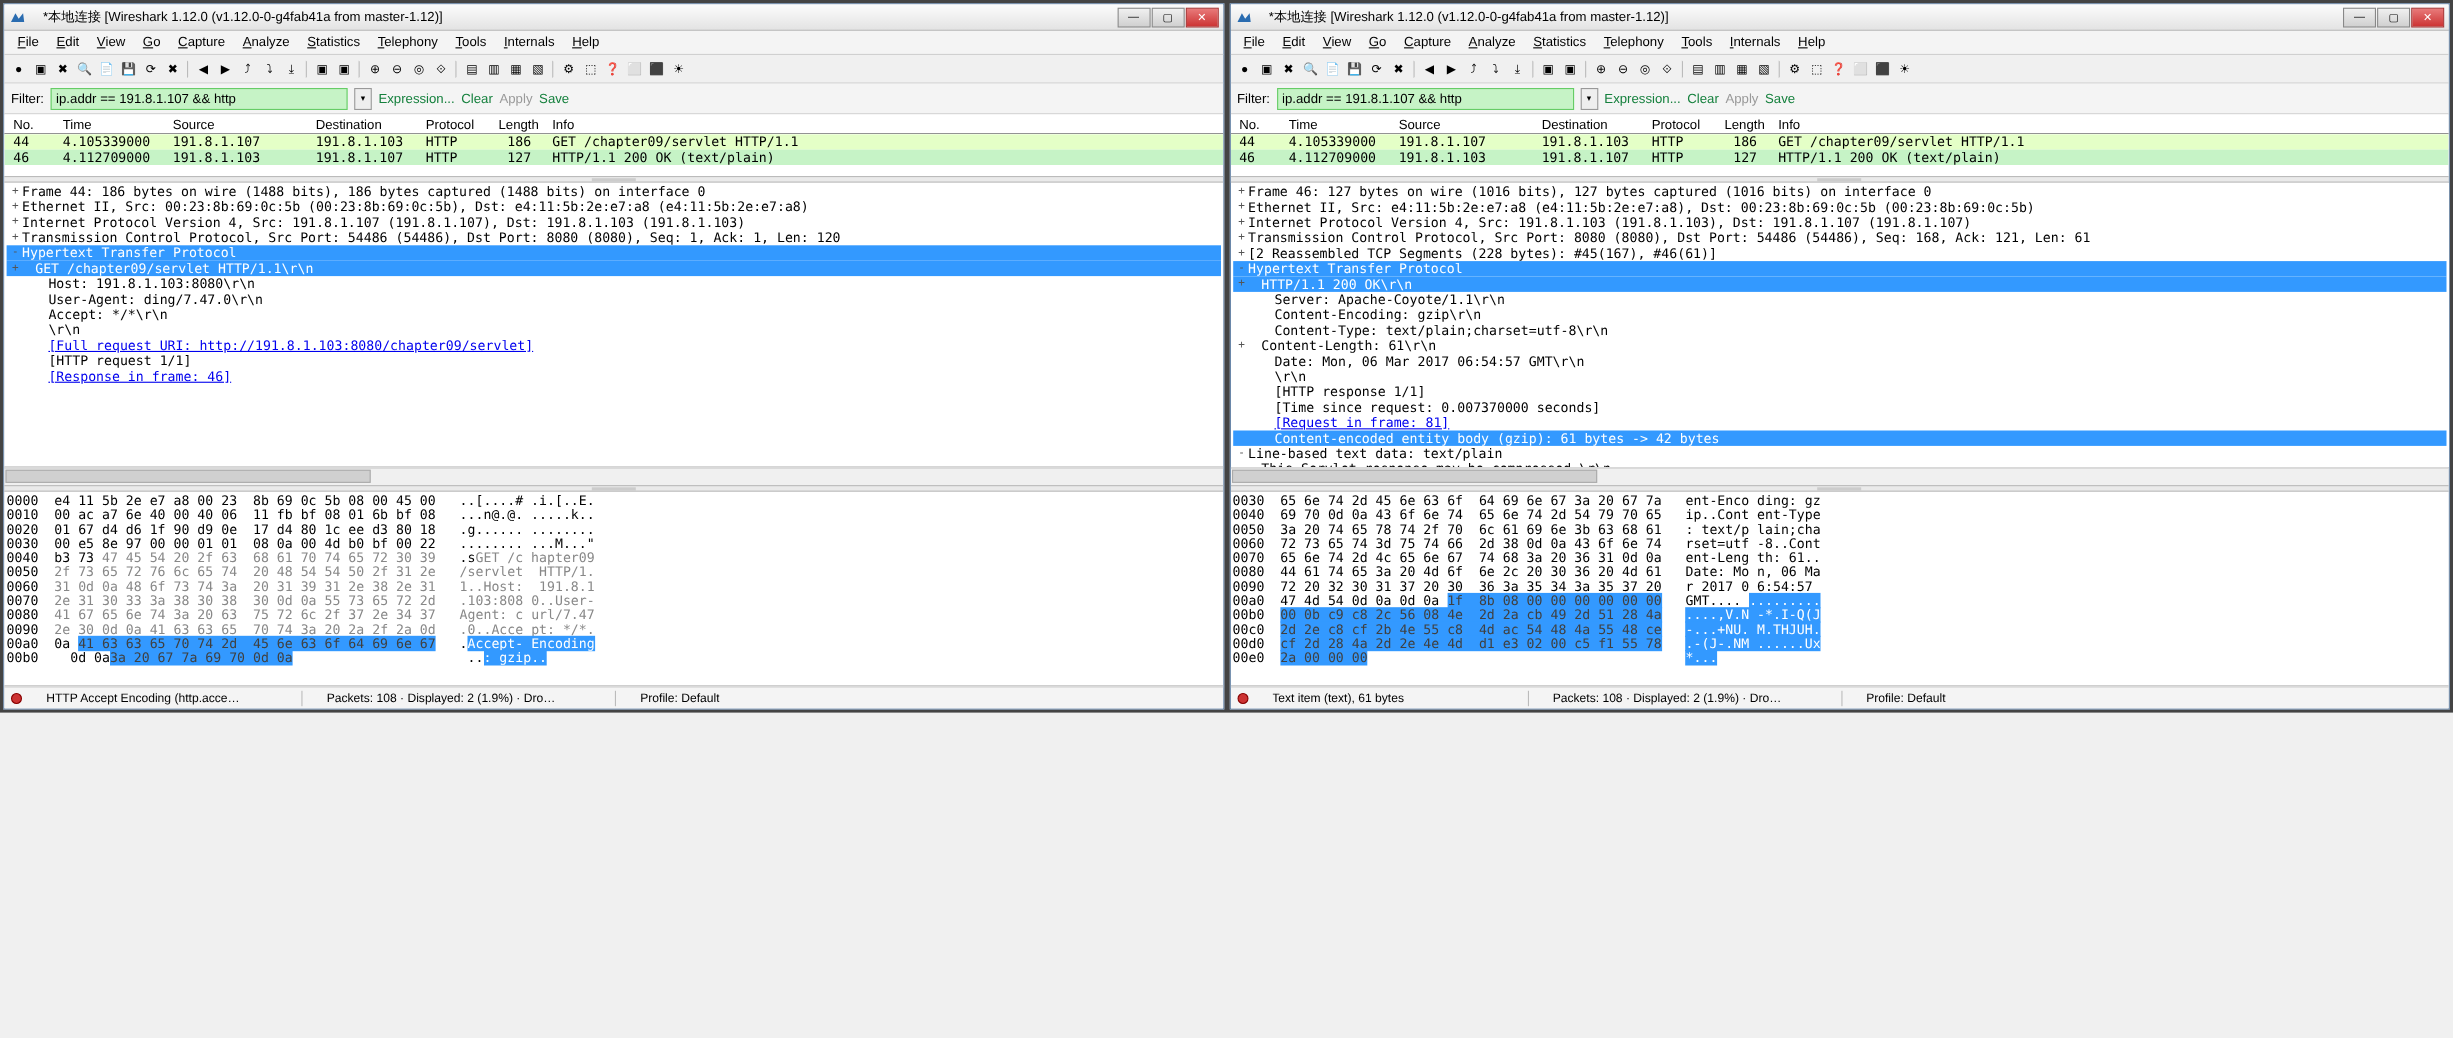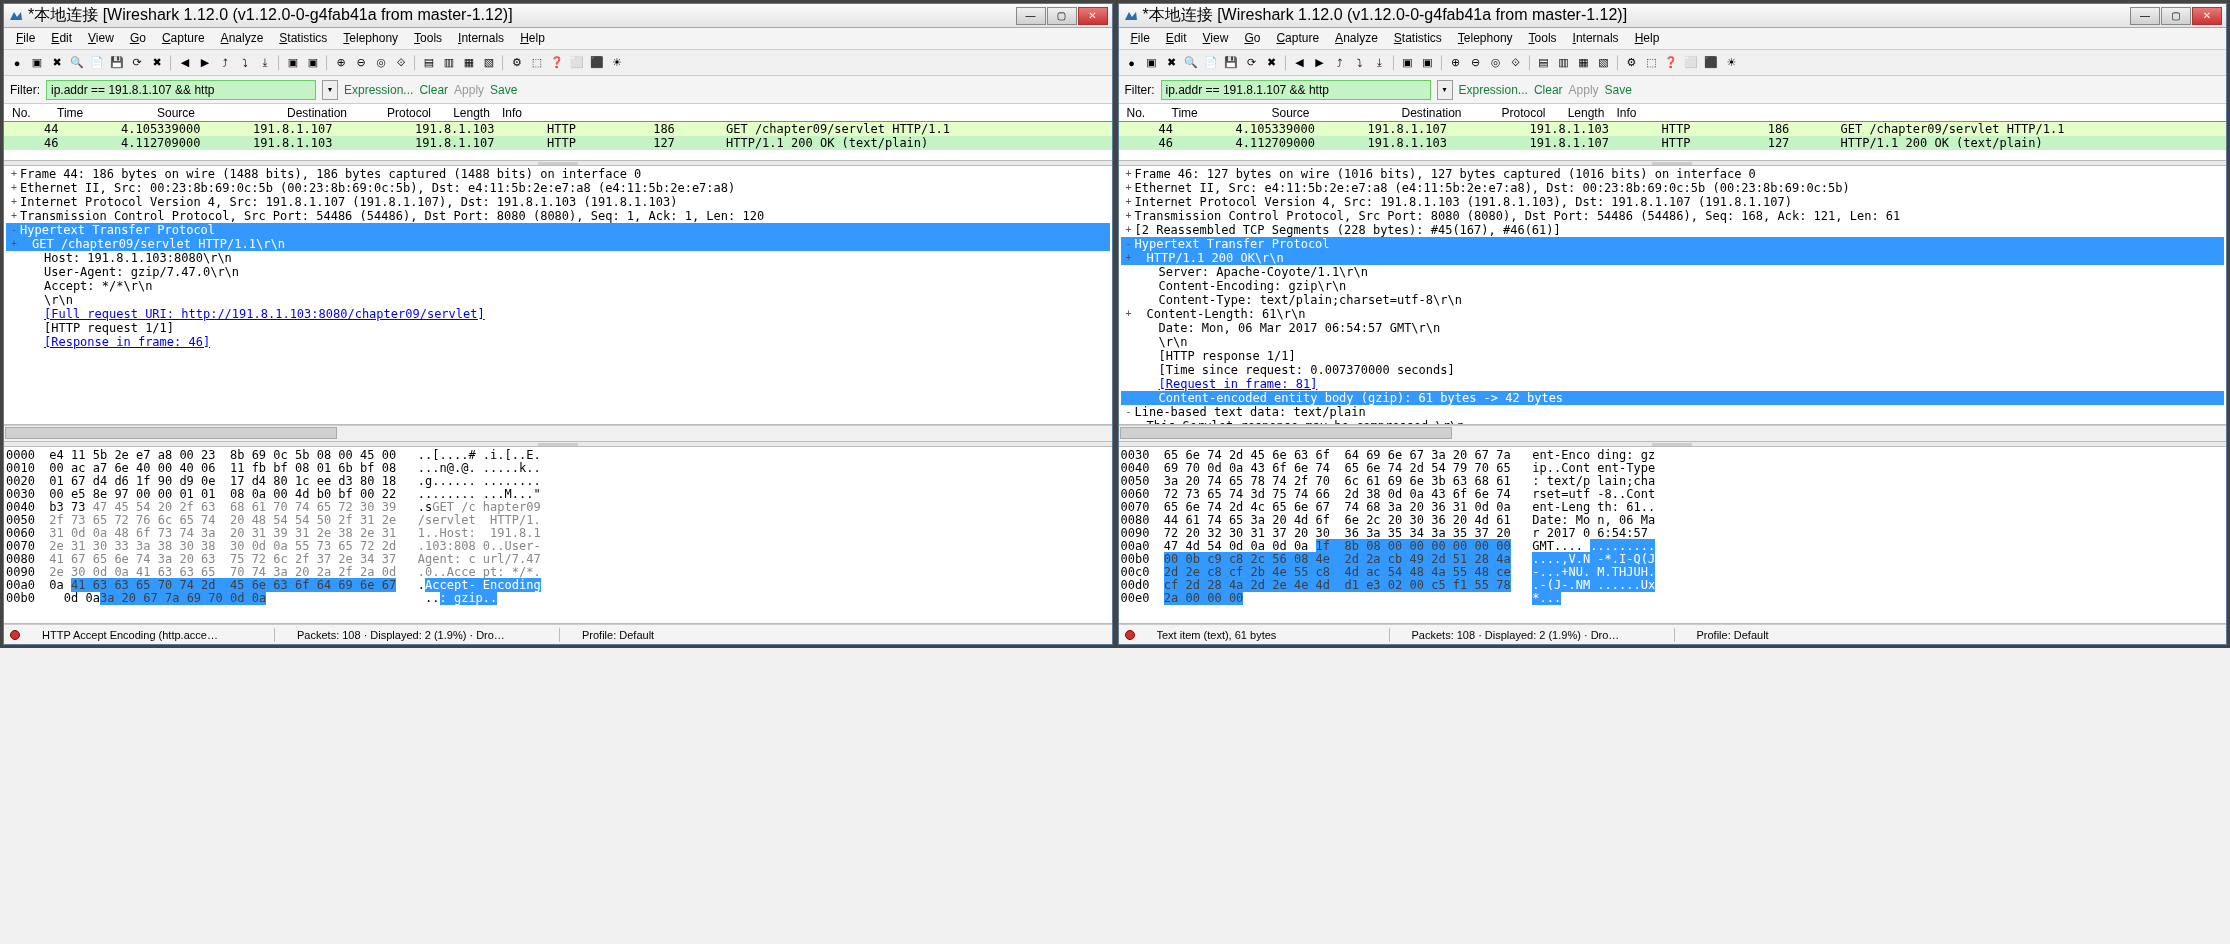--- a/index.html
+++ b/index.html
@@ -2,21 +2,21 @@
 <html><head>
 <meta charset="utf-8">
 <style>
   * { box-sizing: border-box; margin: 0; padding: 0; }
   body { font-family: "Segoe UI", Tahoma, sans-serif; font-size: 12px; background: #f0f0f0; }
   .desktop { display: flex; gap: 5px; padding: 3px; background: #444; }
   .window { flex: 1; border: 1px solid #5a7ba0; background: #fff; display: flex; flex-direction: column; }
   
   .titlebar { display: flex; align-items: center; background: linear-gradient(#fcfcfc, #e3e3e3); border-bottom: 1px solid #aaa; padding: 2px 4px; height: 24px; }
   .titlebar .icon { width: 16px; height: 16px; margin-right: 4px; display:inline-flex; align-items:center; justify-content:center; }
-  .titlebar .title-text { flex: 1; font-size: 16px; }
+  .titlebar .title-text { flex: 1; font-size: 12px; margin-left: 11px; }
   .win-btns { display: flex; gap: 1px; }
   .win-btn { width: 30px; height: 18px; border: 1px solid #888; background: linear-gradient(#f0f0f0,#d0d0d0); display:flex; align-items:center; justify-content:center; font-size:10px; }
   .win-btn.close { background: linear-gradient(#e87a7a,#c33); color:#fff; border-color:#a33; }
   
   .menubar { display: flex; background: #f4f4f4; border-bottom: 1px solid #d0d0d0; padding: 2px 4px; height: 22px; }
   .menu-item { padding: 1px 8px; }
   .menu-item u { text-decoration: underline; }
   
   .toolbar { display: flex; background: #f0f0f0; border-bottom: 1px solid #ccc; padding: 2px 4px; height: 26px; align-items:center; gap:2px; }
   .tbtn { width:18px; height:18px; border:1px solid transparent; display:flex; align-items:center; justify-content:center; font-size:11px; }
@@ -34,21 +34,21 @@
   .pcol-no { width: 45px; }
   .pcol-time { width: 100px; }
   .pcol-src { width: 130px; }
   .pcol-dst { width: 100px; }
   .pcol-proto { width: 65px; }
   .pcol-len { width: 50px; text-align:center; padding-right:6px !important; }
   .pcol-info { flex: 1; }
   
   .plist-body { background: #fff; height: 38px; overflow: hidden; font-family: "Lucida Console", monospace; font-size: 12px; }
   .plist-row { display: flex; padding: 0 4px; height: 14px; line-height: 14px; }
-  .plist-row div { padding: 0 4px; white-space: nowrap; overflow:hidden;margin-left:32px; }
+  .plist-row div { padding: 0 4px; white-space: nowrap; overflow:hidden; }
   .plist-row.green { background: #e4ffc7; }
   .plist-row.selgreen { background: #c6f3c6; }
   
   .hsplit { height: 6px; background: #eaeaea; border-top:1px solid #bbb; border-bottom:1px solid #bbb; position:relative; }
   .hsplit::after { content:""; position:absolute; left:50%; top:1px; width:40px; height:3px; background:#ccc; transform:translateX(-50%); }
   
   .tree-pane { background: #fff; font-family: "Lucida Console", monospace; font-size: 12px; overflow: auto; padding: 1px 2px; flex: 1; min-height: 100px; border-bottom:1px solid #bbb; }
   .tree-row { white-space: nowrap; padding: 0 2px; display:flex; align-items:center; height:14px; line-height:14px; }
   .tree-row .exp { width: 12px; text-align: center; color: #555; font-size:10px; flex:0 0 12px; }
   .tree-row .indent { display:inline-block; }
@@ -216,21 +216,21 @@
             <span>GET /chapter09/servlet HTTP/1.1\r\n</span>
           </div>
           <div class="tree-row">
             <span class="exp"> </span>
             <span class="indent" style="width:24px"></span>
             <span>Host: 191.8.1.103:8080\r\n</span>
           </div>
           <div class="tree-row">
             <span class="exp"> </span>
             <span class="indent" style="width:24px"></span>
-            <span>User-Agent: gzip/7.47.0\r\n</span>
+            <span>User-Agent: ding/7.47.0\r\n</span>
           </div>
           <div class="tree-row">
             <span class="exp"> </span>
             <span class="indent" style="width:24px"></span>
             <span>Accept: */*\r\n</span>
           </div>
           <div class="tree-row">
             <span class="exp"> </span>
             <span class="indent" style="width:24px"></span>
             <span>\r\n</span>

